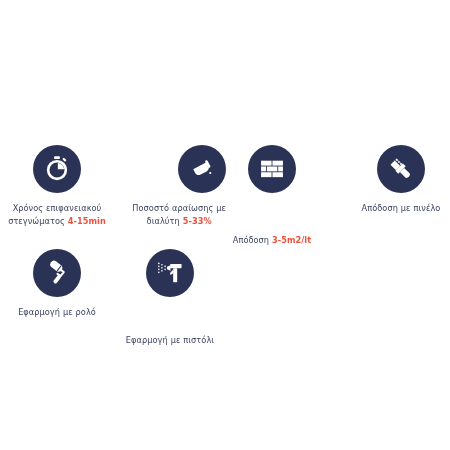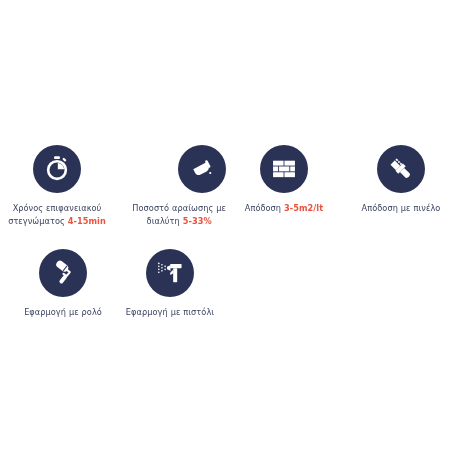--- a/index.html
+++ b/index.html
@@ -57,25 +57,25 @@
   }
 
   .feature-label .hl {
     color: #e8543f;
     font-weight: 600;
   }
 
   
   .pos-r1c1 { left: 1px;   top: 145px; }
   .pos-r1c2 { left: 114px; top: 145px; align-items: flex-end; }
-  .pos-r1c3 { left: 228px; top: 145px; }
+  .pos-r1c3 { left: 216px; top: 145px; gap: 32px; }
   .pos-r1c4 { left: 345px; top: 145px; }
   
-  .pos-r2c1 { left: 7px;   top: 249px; }
-  .pos-r2c2 { left: 114px; top: 249px; }
+  .pos-r2c1 { left: 1px;   top: 249px; }
+  .pos-r2c2 { left: 114px; top: 249px; gap: 28px; }
 </style>
 </head>
 <body>
 
 <div id="feature-board">
 
   <div class="feature-item pos-r1c1">
     <div class="icon-circle">
       <span>
         <svg viewBox="0 0 32 32" fill="none" xmlns="http://www.w3.org/2000/svg">

